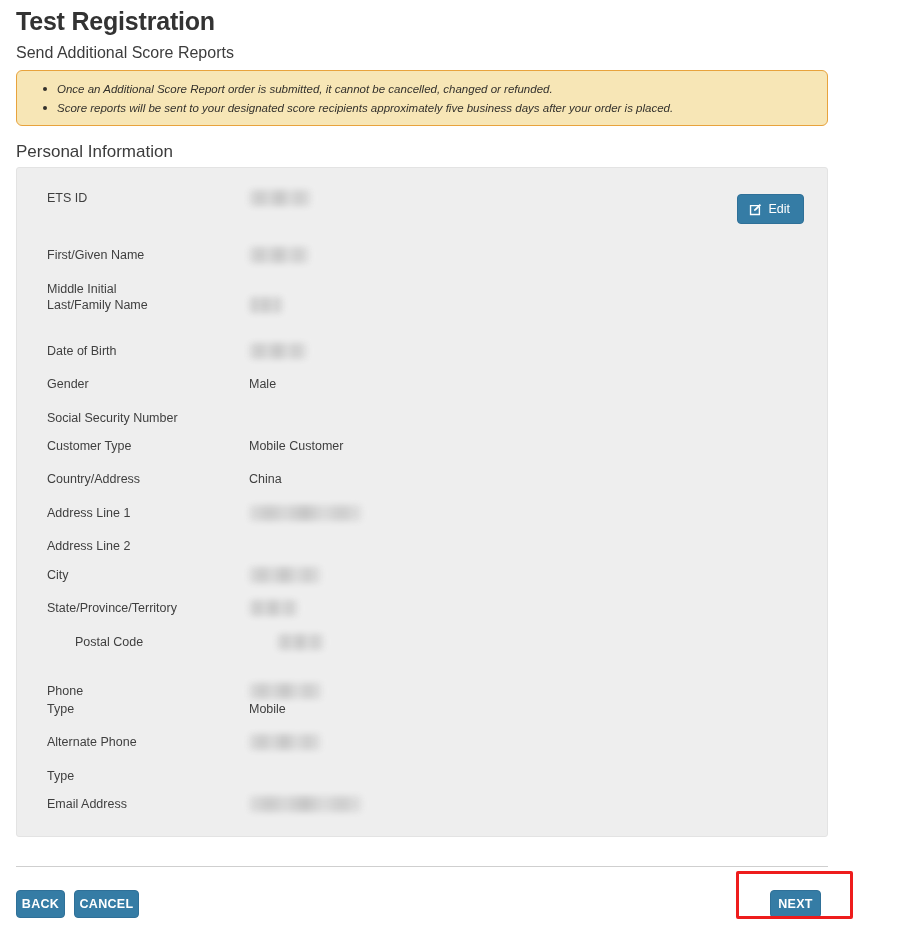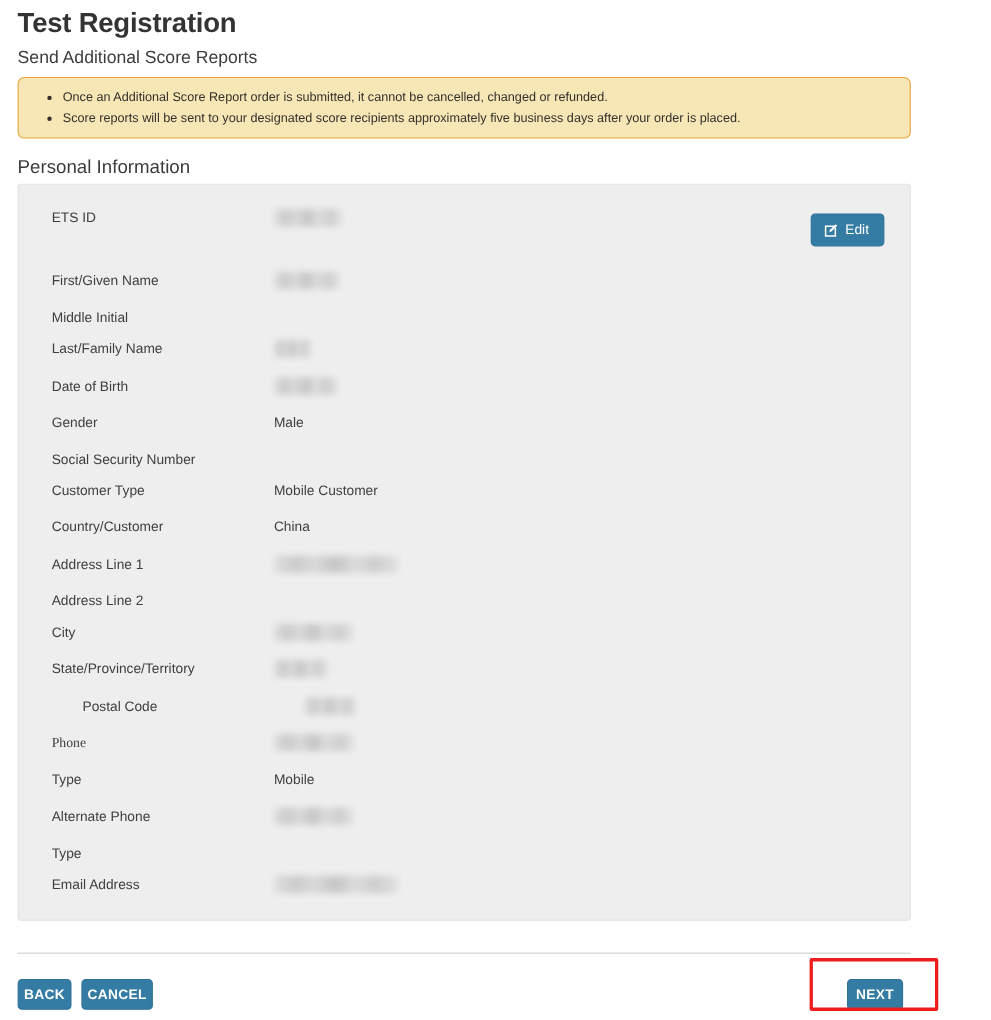--- a/index.html
+++ b/index.html
@@ -61,20 +61,21 @@
   .alert-list {
     margin: 0;
     padding: 0 0 0 26px;
     list-style: none;
   }
   .alert-list li {
     position: relative;
     font-size: 11.5px;
     line-height: 19px;
     color: #33312c;
+    font-style: italic;
   }
   .alert-list li::before {
     content: "";
     position: absolute;
     left: -14px;
     top: 7px;
     width: 4px;
     height: 4px;
     border-radius: 50%;
     background: #33312c;
@@ -241,42 +242,42 @@
           <div class="field-value redacted" style="width: 62px;"></div>
         </div>
         <div class="field-row" style="top: 78px;">
           <div class="field-label">First/Given Name</div>
           <div class="field-value redacted" style="width: 60px;"></div>
         </div>
         <div class="field-row" style="top: 112px;">
           <div class="field-label">Middle Initial</div>
           <div class="field-value"></div>
         </div>
-        <div class="field-row" style="top: 140px; text-align: right;">
+        <div class="field-row" style="top: 128px; text-align: right;">
           <div class="field-label">Last/Family Name</div>
           <div class="field-value redacted" style="width: 34px;"></div>
         </div>
         <div class="field-row" style="top: 174px;">
           <div class="field-label">Date of Birth</div>
           <div class="field-value redacted" style="width: 58px;"></div>
         </div>
         <div class="field-row" style="top: 207px;">
           <div class="field-label">Gender</div>
           <div class="field-value">Male</div>
         </div>
         <div class="field-row" style="top: 241px;">
           <div class="field-label">Social Security Number</div>
           <div class="field-value"></div>
         </div>
         <div class="field-row" style="top: 269px;">
           <div class="field-label">Customer Type</div>
           <div class="field-value">Mobile Customer</div>
         </div>
         <div class="field-row" style="top: 302px;">
-          <div class="field-label">Country/Customer</div>
+          <div class="field-label">Country/Address</div>
           <div class="field-value">China</div>
         </div>
         <div class="field-row" style="top: 336px;">
           <div class="field-label">Address Line 1</div>
           <div class="field-value redacted" style="width: 113px;"></div>
         </div>
         <div class="field-row" style="top: 369px;">
           <div class="field-label">Address Line 2</div>
           <div class="field-value"></div>
         </div>
@@ -285,21 +286,21 @@
           <div class="field-value redacted" style="width: 72px;"></div>
         </div>
         <div class="field-row" style="top: 431px;">
           <div class="field-label">State/Province/Territory</div>
           <div class="field-value redacted" style="width: 49px;"></div>
         </div>
         <div class="field-row" style="top: 465px; margin-left: 28px;">
           <div class="field-label">Postal Code</div>
           <div class="field-value redacted" style="width: 47px;"></div>
         </div>
-        <div class="field-row" style="top: 498px; font-family: Liberation Serif, serif;">
+        <div class="field-row" style="top: 514px;">
           <div class="field-label">Phone</div>
           <div class="field-value redacted" style="width: 73px;"></div>
         </div>
         <div class="field-row" style="top: 532px;">
           <div class="field-label">Type</div>
           <div class="field-value">Mobile</div>
         </div>
         <div class="field-row" style="top: 565px;">
           <div class="field-label">Alternate Phone</div>
           <div class="field-value redacted" style="width: 72px;"></div>

